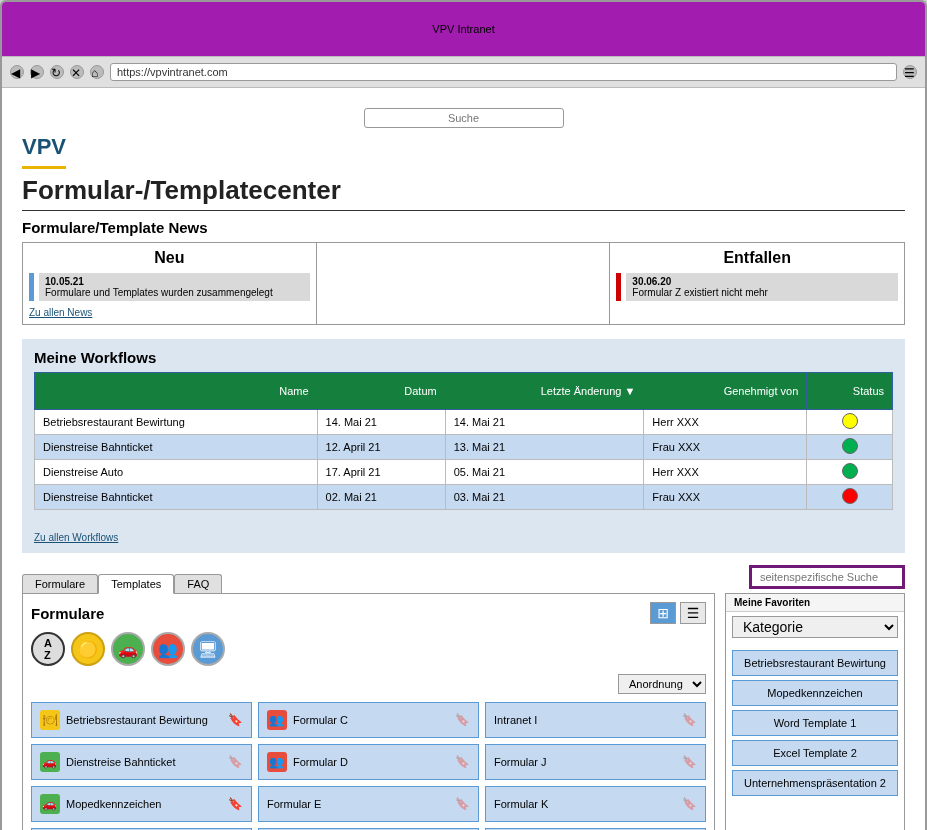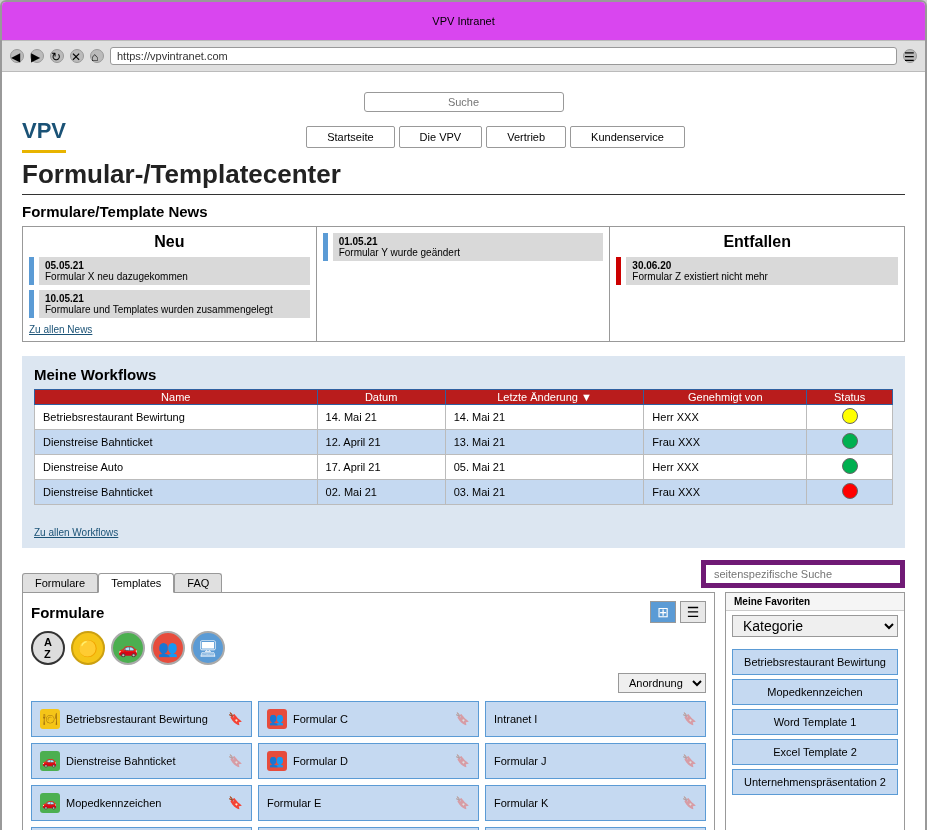--- a/index.html
+++ b/index.html
@@ -31,24 +31,24 @@
       flex: 1;
       background: white;
       border: 1px solid #999;
       border-radius: 3px;
       padding: 2px 6px;
       font-size: 11px;
       color: #333;
     }
 
     .browser-title-bar {
-      background: #d946ef;
+      background: #a21caf;
       text-align: center;
       font-size: 11px;
-      padding: 13px;
+      padding: 21px;
       border-bottom: 1px solid #bbb;
     }
 
     .search-bar-top {
       text-align: center;
       padding: 8px 0 4px 0;
       background: white;
     }
 
     .search-bar-top input {
@@ -171,26 +171,26 @@
       margin-bottom: 12px;
     }
 
     .workflows-table {
       width: 100%;
       border-collapse: collapse;
       background: white;
     }
 
     .workflows-table th {
-      background: #b91c1c;
+      background: #15803d;
       color: white;
-      padding: 1px 8px;
+      padding: 12px 8px;
       font-size: 11px;
       font-weight: normal;
-      text-align: center;
+      text-align: right;
       border: 1px solid #3060a0;
     }
 
     .workflows-table td {
       padding: 3px 8px;
       font-size: 11px;
       border: 1px solid #bbb;
     }
 
     .workflows-table tr:nth-child(even) {
@@ -372,23 +372,23 @@
     .search-row {
       display: flex;
       justify-content: flex-end;
       align-items: center;
       margin-bottom: 4px;
       gap: 6px;
     }
 
     .search-small {
       padding: 3px 8px;
-      border: 5px solid #701a75;
-      font-size: 11px;
-      width: 204px;
+      border: 3px solid #701a75;
+      font-size: 11px;
+      width: 156px;
     }
 
     .fav-header {
       font-size: 10px;
       font-weight: bold;
       padding: 3px 8px;
       border-bottom: 1px solid #ccc;
       background: #f5f5f5;
     }
 
@@ -413,61 +413,41 @@
   </div>
 
   <div class="page-content">
 
     <div class="search-bar-top">
       <input type="text" class="search-small" style="width: 200px; text-align: center;" placeholder="Suche">
     </div>
 
     <div style="display:flex; align-items:center; gap:20px; margin-bottom:6px; background:white; padding-top:4px;">
       <div class="vpv-logo">VPV</div>
-      <div class="nav-bar" style="border:none; flex:1; justify-content:center; padding:0;">
-        <button class="nav-btn">Startseite</button>
-        <button class="nav-btn">Die VPV</button>
-        <button class="nav-btn">Vertrieb</button>
-        <button class="nav-btn">Kundenservice</button>
-      </div>
     </div>
 
     <h1 class="page-title">Formular-/Templatecenter</h1>
 
     <div class="news-section">
       <div class="section-title">Formulare/Template News</div>
       <div class="news-grid">
 
         <div class="news-col">
           <div class="news-col-header">Neu</div>
-          <div class="news-item">
-            <div class="news-item-bar"></div>
-            <div class="news-item-content">
-              <div class="news-item-date">05.05.21</div>
-              <div>Formular X neu dazugekommen</div>
-            </div>
-          </div>
           <div class="news-item">
             <div class="news-item-bar"></div>
             <div class="news-item-content">
               <div class="news-item-date">10.05.21</div>
               <div>Formulare und Templates wurden zusammengelegt</div>
             </div>
           </div>
           <a class="news-link">Zu allen News</a>
         </div>
 
         <div class="news-col">
-          <div class="news-item">
-            <div class="news-item-bar"></div>
-            <div class="news-item-content">
-              <div class="news-item-date">01.05.21</div>
-              <div>Formular Y wurde geändert</div>
-            </div>
-          </div>
         </div>
 
         <div class="news-col">
           <div class="news-col-header">Entfallen</div>
           <div class="news-item">
             <div class="news-item-bar" style="background:#c00;"></div>
             <div class="news-item-content">
               <div class="news-item-date">30.06.20</div>
               <div>Formular Z existiert nicht mehr</div>
             </div>

